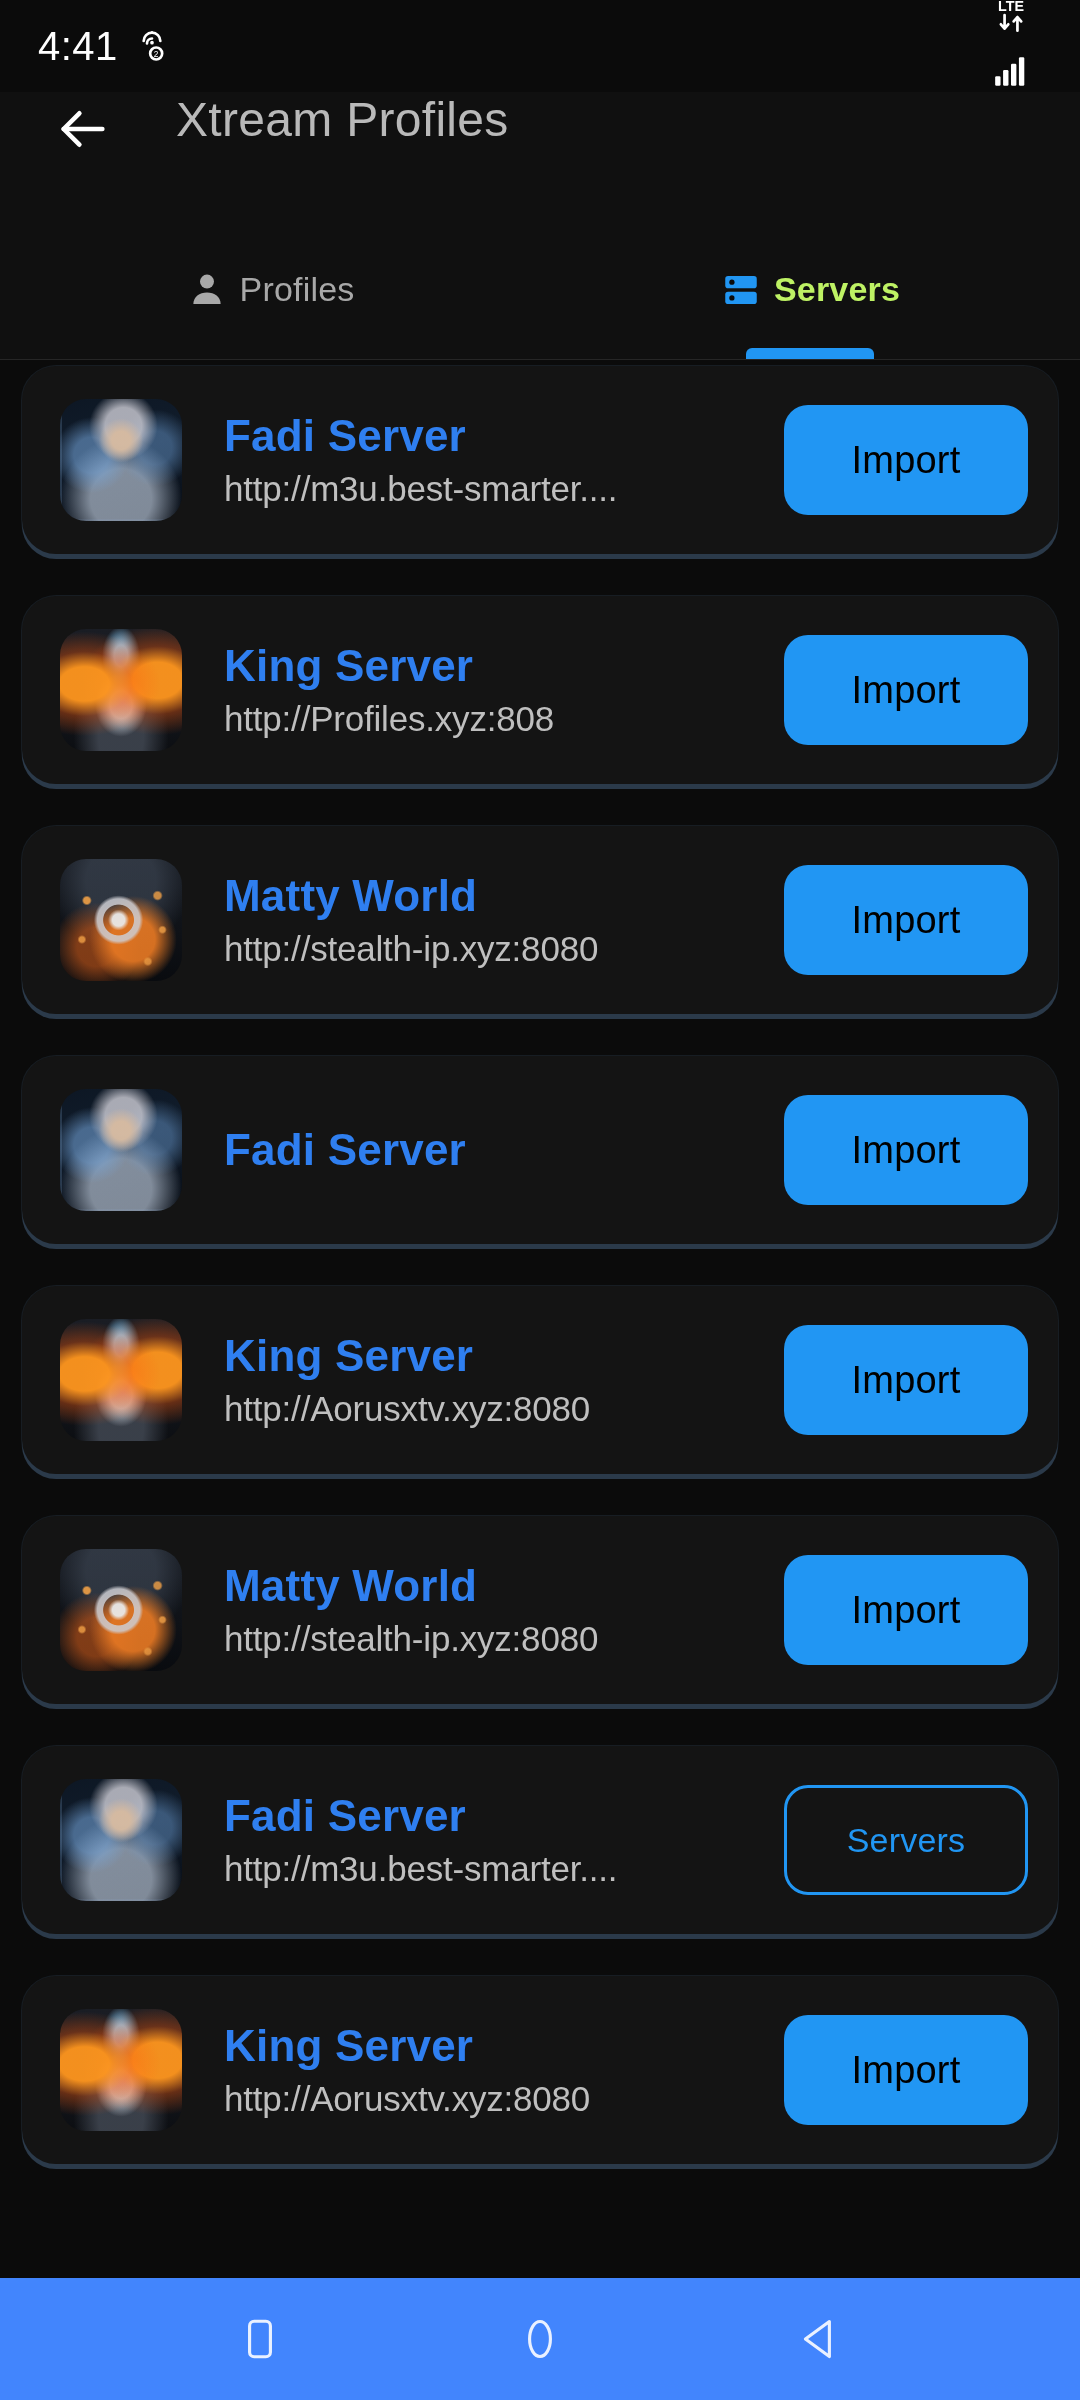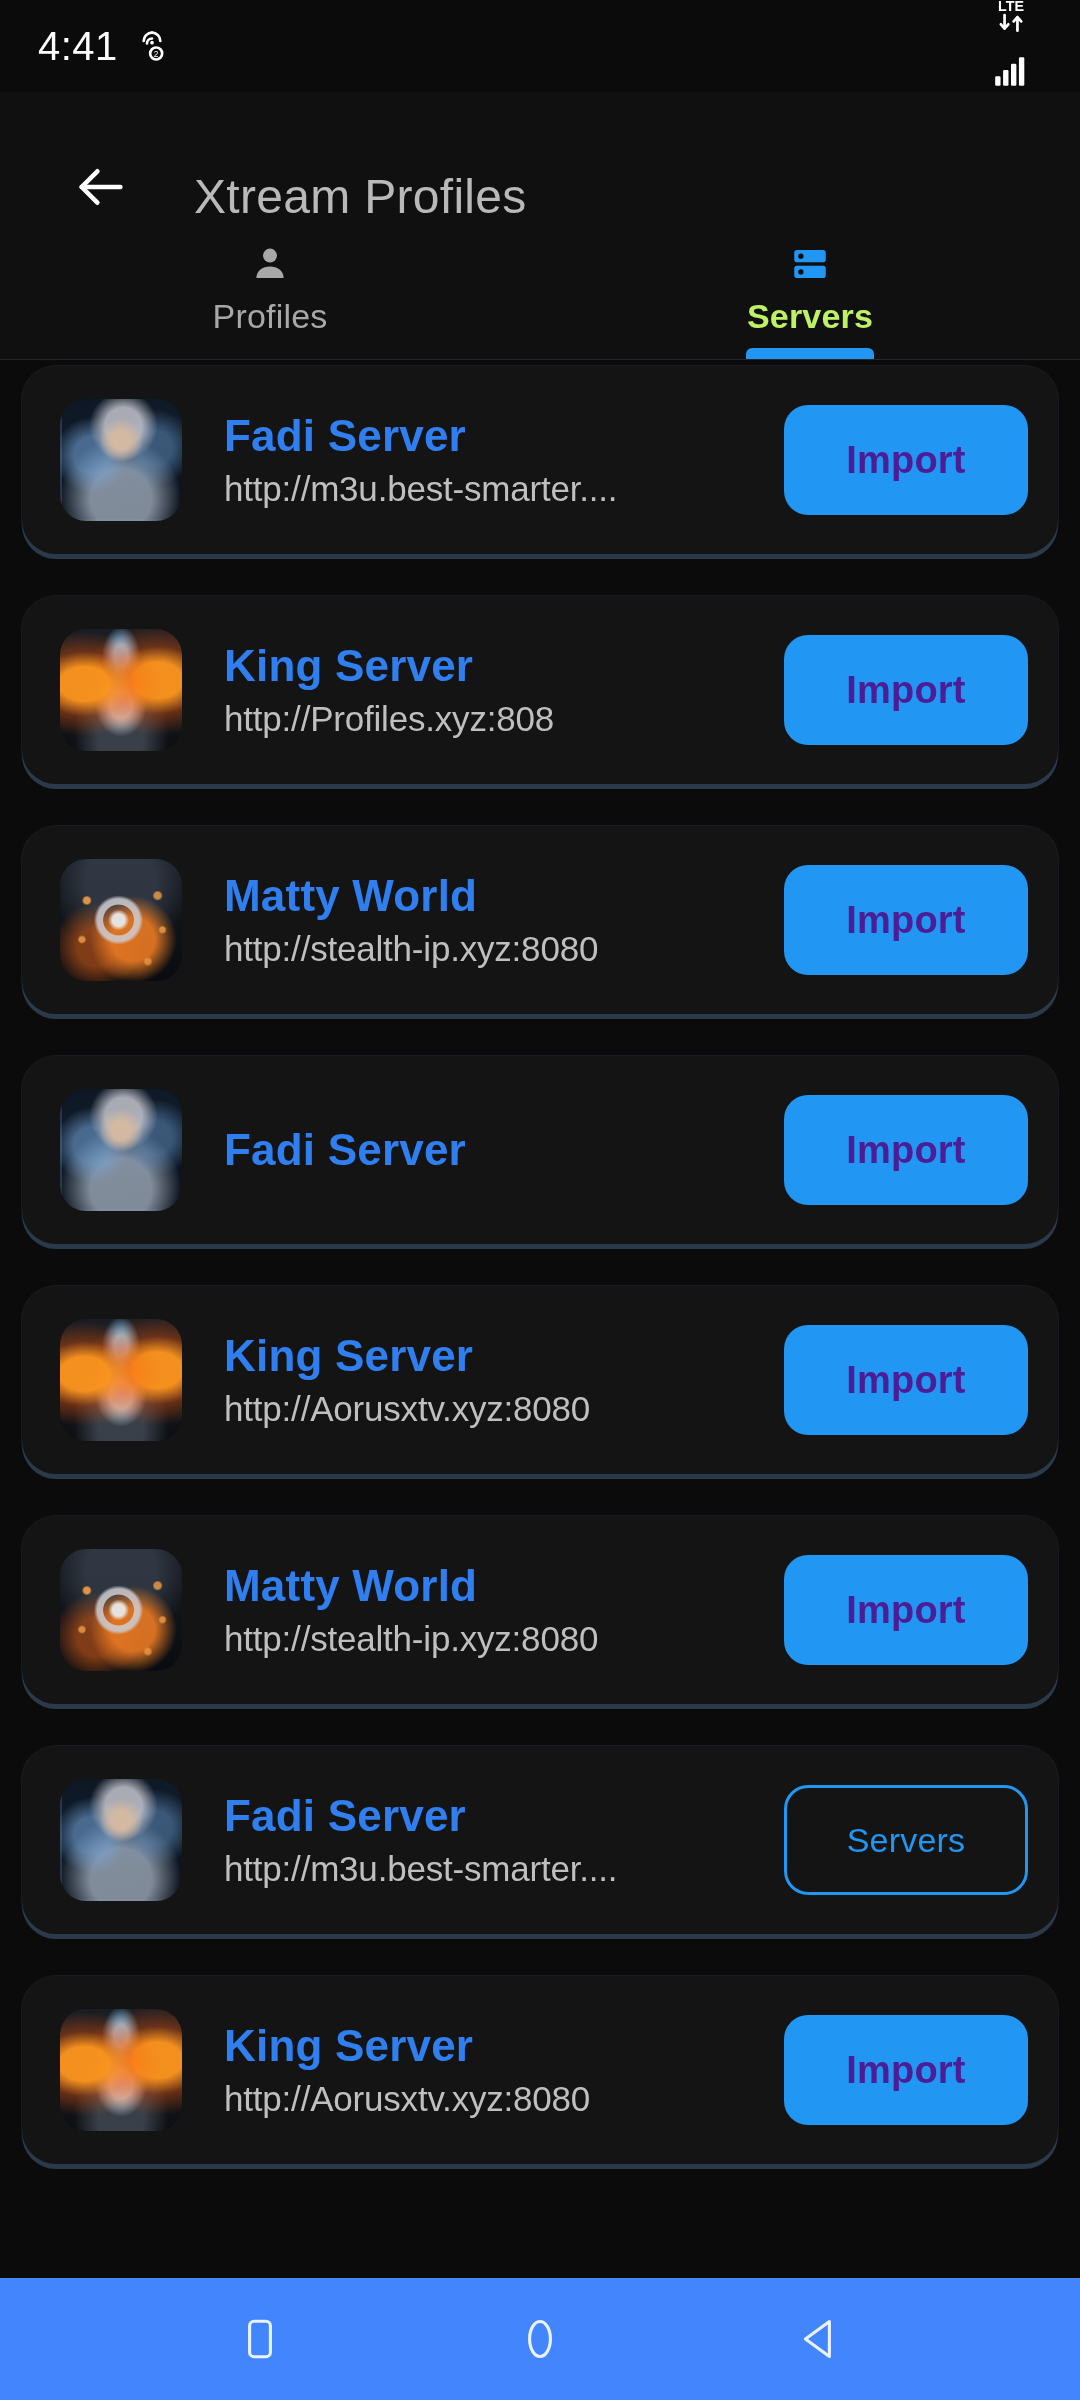--- a/index.html
+++ b/index.html
@@ -55,22 +55,22 @@
     color: #7dd3fc;
     letter-spacing: -0.5px;
   }
   .ico { display: block; }
 
   
   .app-bar {
     height: 132px;
     flex: 0 0 132px;
     display: flex;
-    align-items: flex-end;
-    padding-left: 64px;
+    align-items: flex-start;
+    padding-left: 46px;
     background: #101010;
   }
   .back-btn {
     width: 74px;
     height: 74px;
     display: flex;
     align-items: center;
     justify-content: center;
     cursor: pointer;
   }
@@ -86,21 +86,20 @@
   .tab-bar {
     flex: 0 0 136px;
     display: flex;
     background: #101010;
     position: relative;
     border-bottom: 1px solid #262626;
   }
   .tab {
     flex: 1 1 50%;
     display: flex;
-    flex-direction: column;
     align-items: center;
     justify-content: center;
     gap: 12px;
     cursor: pointer;
     position: relative;
     padding-bottom: 4px;
   }
   .tab-label {
     font-size: 34px;
     letter-spacing: 0.2px;
@@ -229,22 +228,21 @@
     align-items: center;
     justify-content: center;
     font-size: 38px;
     cursor: pointer;
     border: none;
     font-family: inherit;
     letter-spacing: 0.2px;
   }
   .btn-filled {
     background: #2196f3;
-    color: #4c1d95;
-    font-weight: bold;
+    color: #000000;
   }
   .btn-outlined {
     background: transparent;
     color: #2196f3;
     border: 3px solid #2196f3;
     font-size: 34px;
   }
 
   
   .nav-bar {

